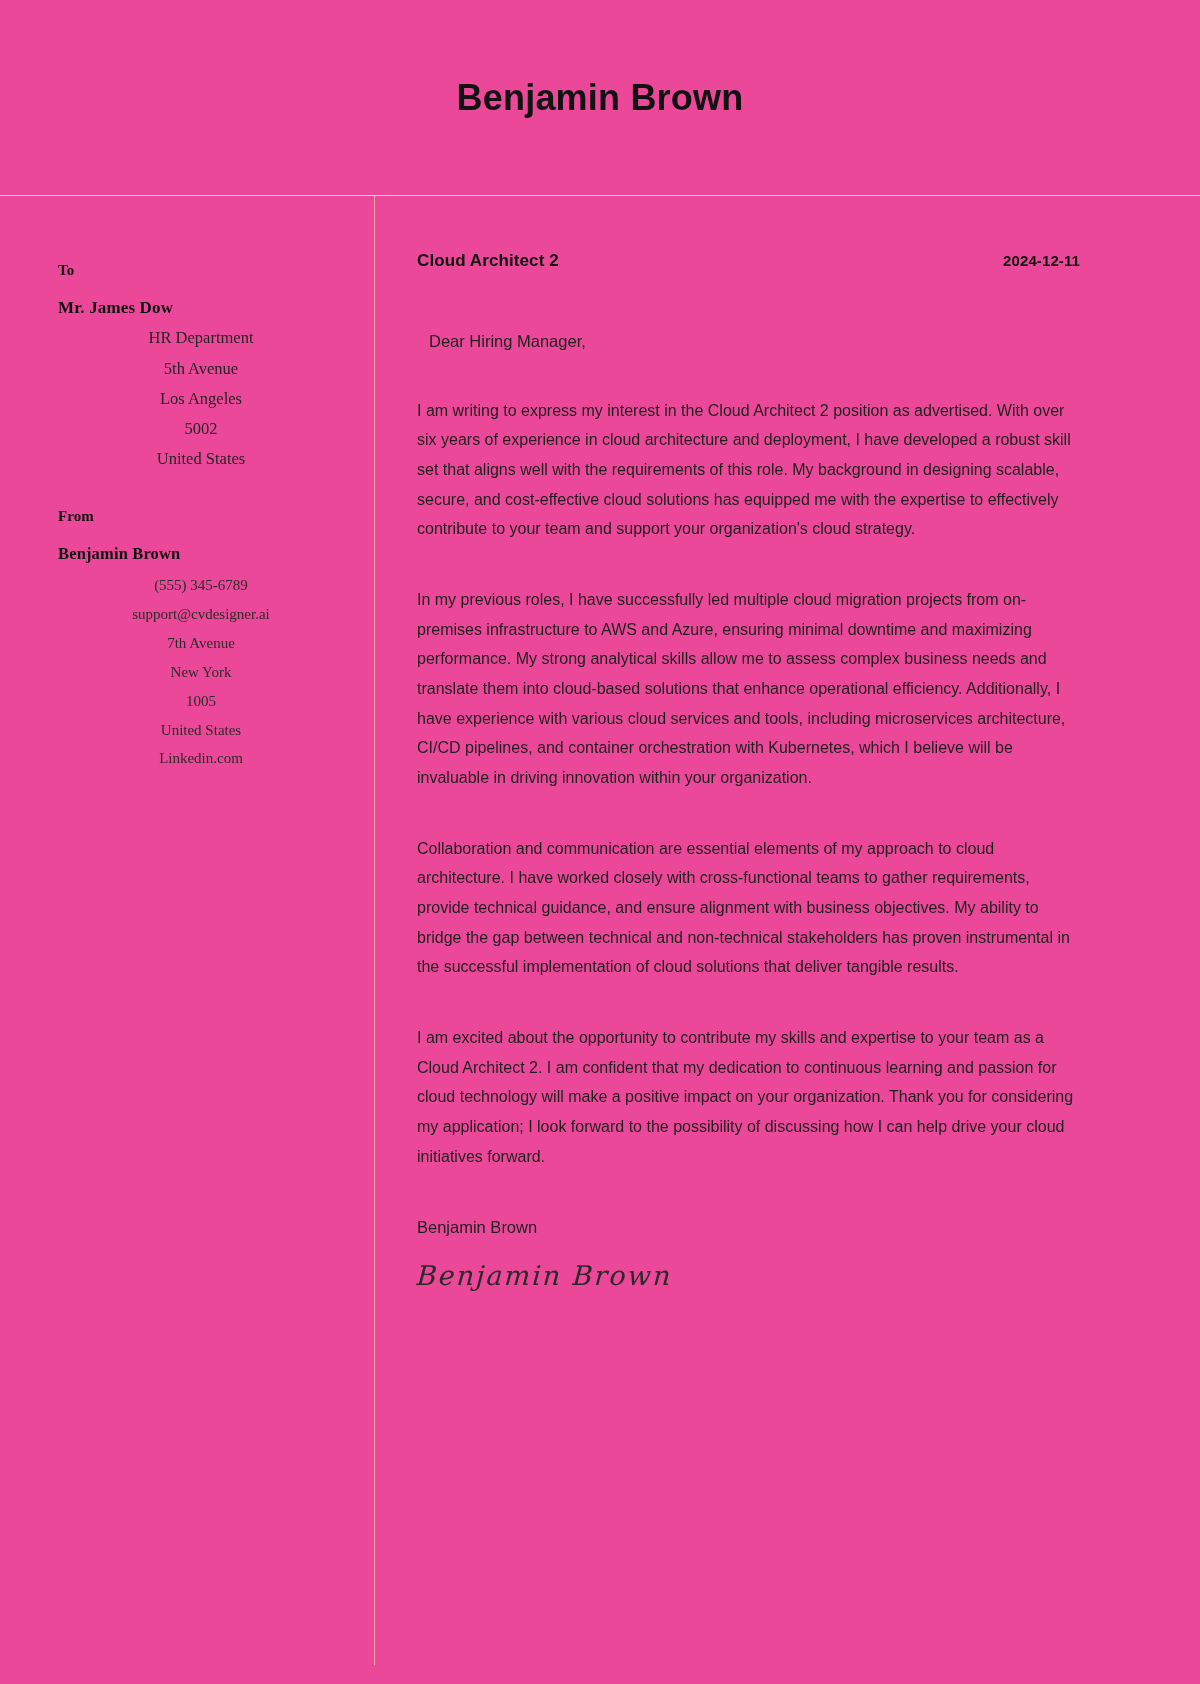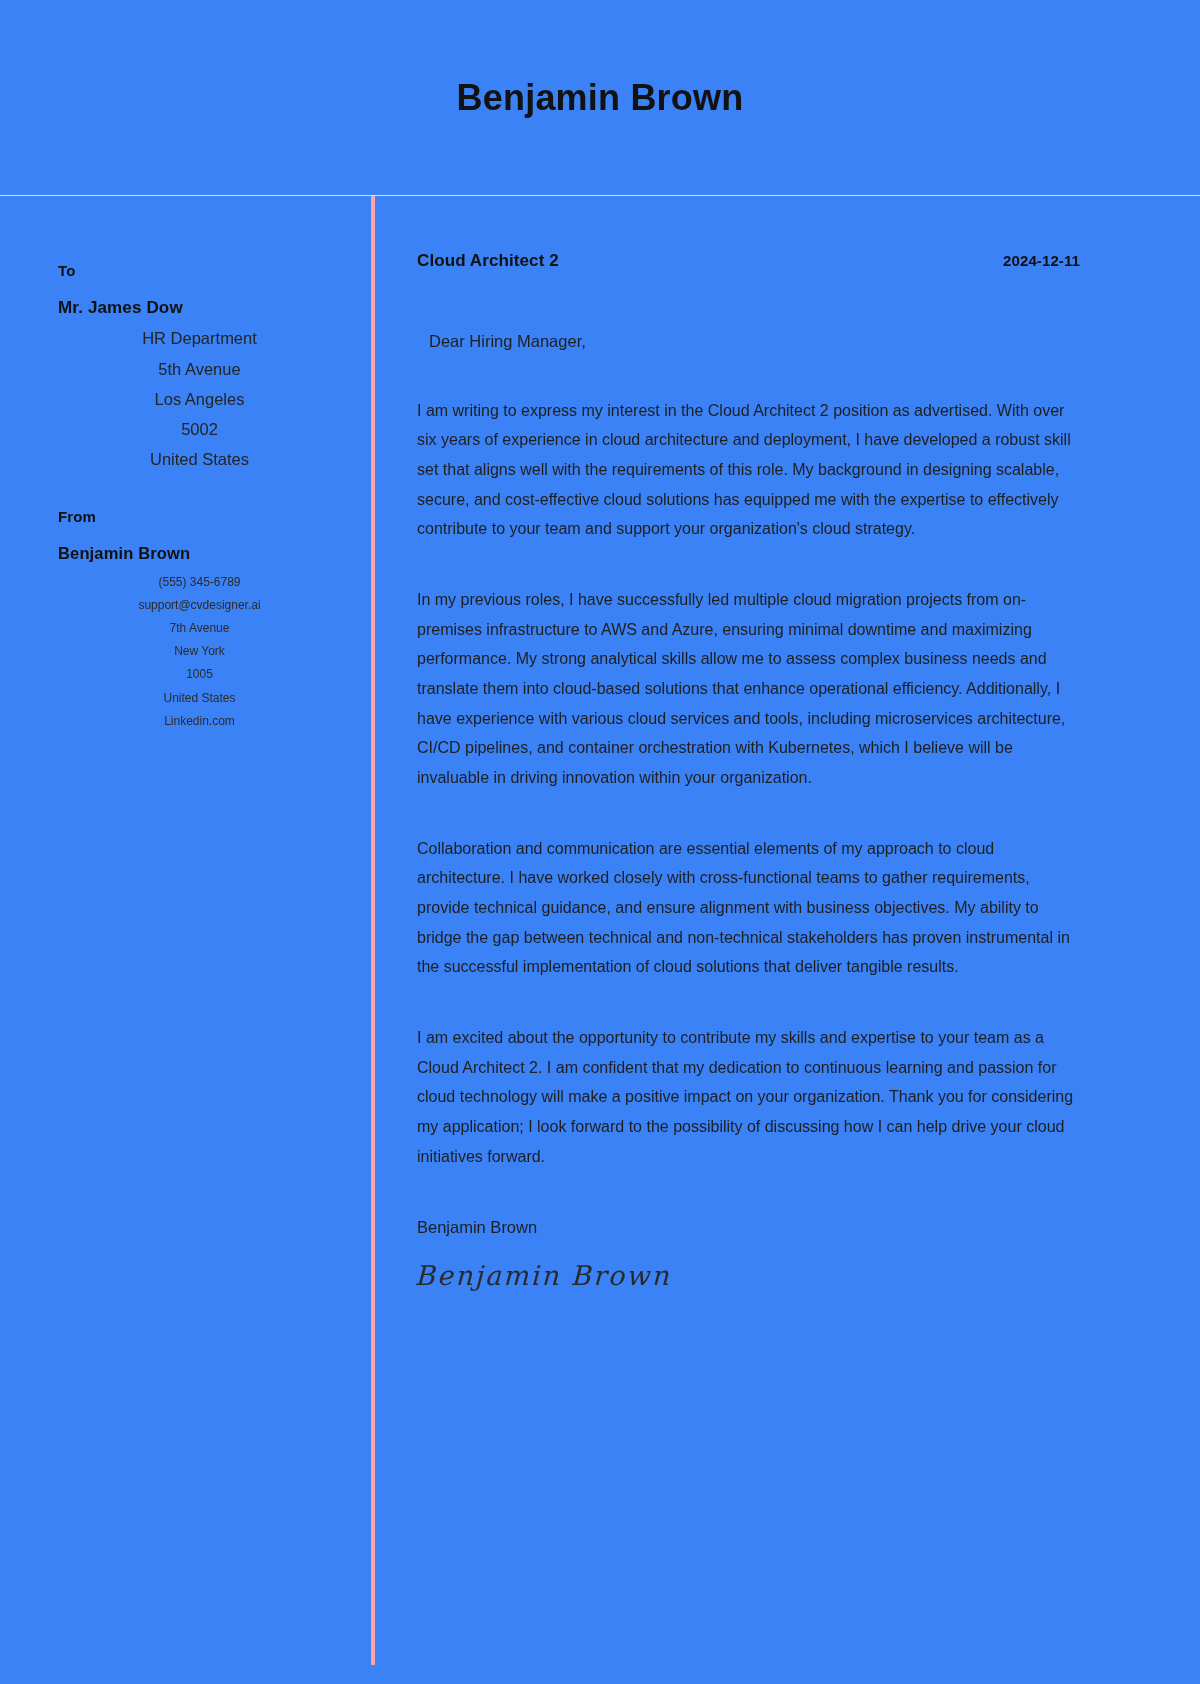--- a/index.html
+++ b/index.html
@@ -15,21 +15,21 @@
     color: #1a1a1a;
     -webkit-font-smoothing: antialiased;
     position: relative;
     overflow: hidden;
   }
 
   .page {
     width: 1200px;
     height: 1684px;
     position: relative;
-    background: #3b82f6;
+    background: #ec4899;
     box-sizing: border-box;
   }
 
   
   .letter-header {
     height: 196px;
     display: flex;
     align-items: center;
     justify-content: center;
     box-sizing: border-box;
@@ -52,22 +52,23 @@
     align-items: flex-start;
     height: 1487px;
     box-sizing: border-box;
   }
 
   .sidebar {
     width: 375px;
     min-width: 375px;
     box-sizing: border-box;
     padding: 66px 30px 0 58px;
-    border-right: 4px solid #fca5a5;
+    border-right: 1px solid #fca5a5;
     height: 1469px;
+    font-family: Liberation Serif, serif;
   }
 
   .main {
     flex: 1;
     box-sizing: border-box;
     padding: 55px 120px 0 42px;
   }
 
   
   .block-title {
@@ -88,21 +89,21 @@
     margin: 0 0 2px 0;
     letter-spacing: 0.15px;
   }
   .to-lines {
     font-size: 16.5px;
     font-weight: 400;
     color: #242424;
     line-height: 1.83;
   }
   .from-lines {
-    font-size: 12px;
+    font-size: 15px;
     font-weight: 400;
     color: #2b2b2b;
     line-height: 1.93;
   }
   .from-block .party-name {
     font-size: 16.5px;
     margin-bottom: 4px;
   }
   .addr-line {
     display: block;

